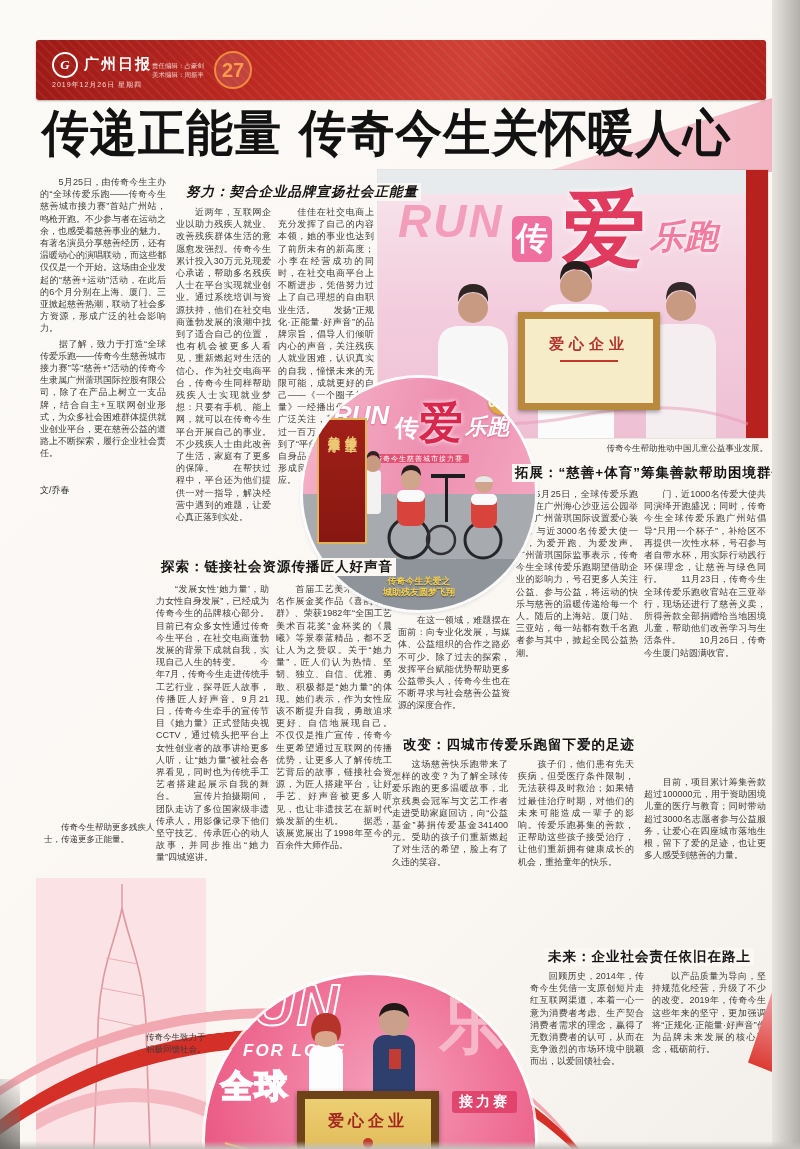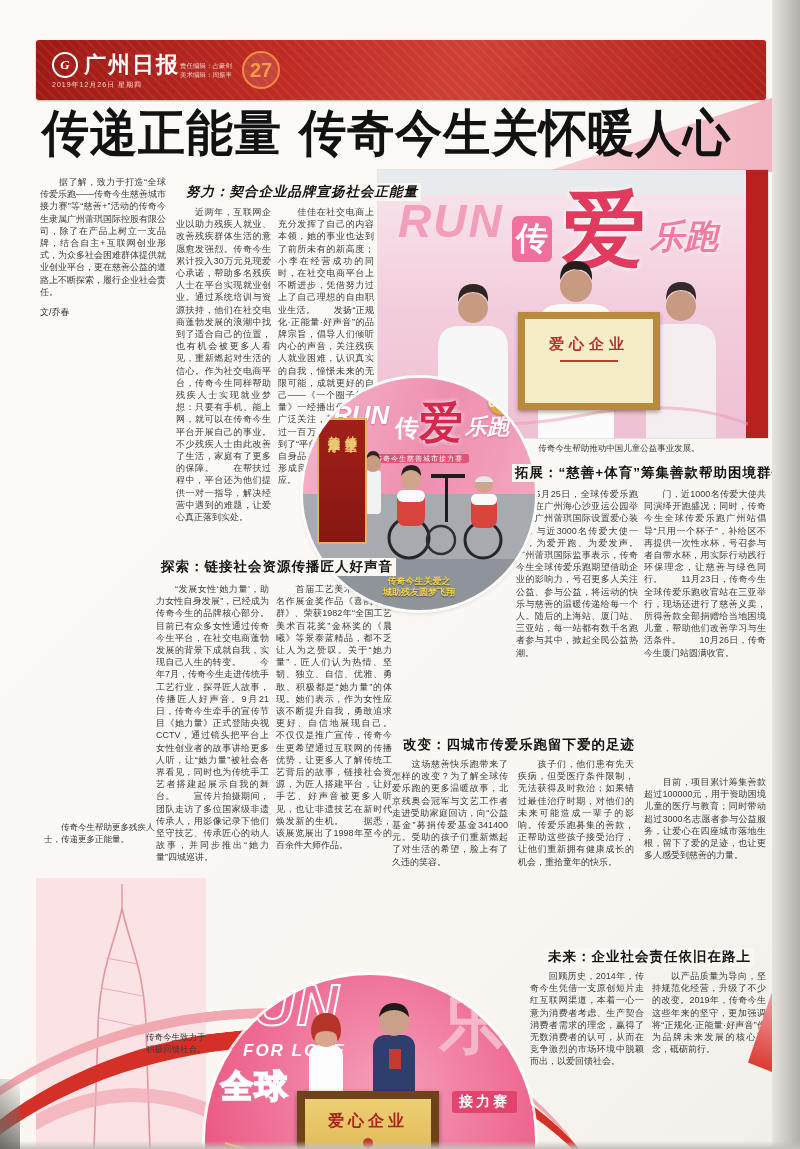--- a/index.html
+++ b/index.html
@@ -18,21 +18,21 @@
   .banner{position:absolute;left:36px;top:40px;width:730px;height:60px;border-radius:3px;
         background:linear-gradient(100deg,#9e1a15,#c02c24 35%,#cf4136 60%,#ad201b);
         box-shadow:0 1px 2px rgba(0,0,0,.3);display:flex;align-items:center;z-index:5;}
   .banner::after{content:"";position:absolute;inset:0;border-radius:3px;
         background:repeating-linear-gradient(45deg,rgba(255,255,255,.05) 0 2px,transparent 2px 7px);}
   .logo-wrap{margin-left:16px;color:#fff;line-height:1.1;position:relative;z-index:2;}
   .logo-row{display:flex;align-items:center;gap:6px;}
   .logo-circle{width:22px;height:22px;border:2px solid #fff;border-radius:50%;
         display:flex;align-items:center;justify-content:center;color:#fff;
         font-family:"Liberation Serif",serif;font-size:13px;font-style:italic;font-weight:bold;}
-  .paper-name{font-family:"Liberation Serif",serif;font-size:22px;font-weight:bold;
+  .paper-name{font-family:"Liberation Serif",serif;font-size:15px;font-weight:bold;
         letter-spacing:2px;color:#fff;}
   .date-line{font-size:7px;color:#f6d3cf;margin-top:3px;letter-spacing:1px;}
   .banner-title{flex:1;text-align:center;color:#fff;font-size:26px;font-weight:bold;
         letter-spacing:2px;text-shadow:0 1px 2px rgba(0,0,0,.35);position:relative;z-index:2;
         font-family:"DejaVu Sans","Liberation Sans",sans-serif;}
   .editors{color:#f3cdc8;font-size:6.5px;line-height:9px;text-align:left;margin-right:10px;
         position:relative;z-index:2;}
   .page-circle{width:34px;height:34px;border:2px solid #f08a3c;border-radius:50%;
         background:rgba(255,255,255,.12);display:flex;align-items:center;justify-content:center;
         color:#ff9a4d;font-size:20px;font-weight:bold;margin-right:14px;position:relative;z-index:2;}
@@ -45,21 +45,21 @@
         font-family:"DejaVu Sans","Liberation Sans",sans-serif;
         font-size:47px;font-weight:900;color:#121212;letter-spacing:1px;
         transform:scaleY(1.06);transform-origin:top left;white-space:nowrap;}
 
   
   .col{position:absolute;font-size:9px;line-height:12.2px;text-align:justify;
         color:#3b3b3b;overflow:hidden;z-index:1;}
   .col p{margin:0 0 3px 0;}
   .sec-title{position:absolute;font-size:13.5px;font-weight:bold;color:#151515;
         letter-spacing:1px;z-index:6;background:#fbf8f4;padding:0 3px;white-space:nowrap;}
-  .byline{margin-top:8px;font-size:9px;color:#333;}
+  .byline{margin-top:24px;font-size:9px;color:#333;}
   .caption{position:absolute;font-size:8.5px;line-height:11.5px;color:#3a3a3a;z-index:5;}
 
   
   .photo-top{position:absolute;left:378px;top:170px;width:390px;height:268px;overflow:hidden;
         z-index:2;box-shadow:0 0 0 1px rgba(0,0,0,.08);}
   .pt-bg{position:absolute;inset:0;
         background:linear-gradient(180deg,#e7ebee 0%,#e7ebee 9%,#f7e2ea 9%,#f3cddd 52%,#eec0d3 100%);}
   .pt-run{position:absolute;left:20px;top:24px;font-size:46px;font-style:italic;font-weight:900;
         color:#f294b3;opacity:.85;letter-spacing:2px;}
   .pt-chuan{position:absolute;left:134px;top:46px;font-size:32px;font-weight:900;color:#fff;
@@ -152,20 +152,21 @@
       <div>责任编辑：占豪剑</div>
       <div>美术编辑：周振丰</div>
     </div>
     <div class="page-circle">27</div>
   </div>
 
   <div class="wedge"></div>
   <div class="headline">传递正能量 传奇今生关怀暖人心</div>
 
   <div class="col" style="left:40px;top:176px;width:126px;height:600px;">
+    <p>　　5月25日，由传奇今生主办的“全球传爱乐跑——传奇今生慈善城市接力赛”首站广州站，鸣枪开跑。不少参与者在运动之余，也感受着慈善事业的魅力。有著名演员分享慈善经历，还有温暖动心的演唱联动，而这些都仅仅是一个开始。这场由企业发起的“慈善+运动”活动，在此后的6个月分别在上海、厦门、三亚掀起慈善热潮，联动了社会多方资源，形成广泛的社会影响力。</p>
     <p>　　据了解，致力于打造“全球传爱乐跑——传奇今生慈善城市接力赛”等“慈善+”活动的传奇今生隶属广州蕾琪国际控股有限公司，除了在产品上树立一支品牌，结合自主+互联网创业形式，为众多社会困难群体提供就业创业平台，更在慈善公益的道路上不断探索，履行企业社会责任。</p>
     <div class="byline">文/乔春</div>
   </div>
 
   <div class="sec-title" style="left:183px;top:183px;font-style:italic;">努力：契合企业品牌宣扬社会正能量</div>
   <div class="col" style="left:176px;top:206px;width:95px;height:352px;">　　近两年，互联网企业以助力残疾人就业、改善残疾群体生活的意愿愈发强烈。传奇今生累计投入30万元兑现爱心承诺，帮助多名残疾人士在平台实现就业创业。通过系统培训与资源扶持，他们在社交电商蓬勃发展的浪潮中找到了适合自己的位置，也有机会被更多人看见，重新燃起对生活的信心。作为社交电商平台，传奇今生同样帮助残疾人士实现就业梦想：只要有手机、能上网，就可以在传奇今生平台开展自己的事业。不少残疾人士由此改善了生活，家庭有了更多的保障。　　在帮扶过程中，平台还为他们提供一对一指导，解决经营中遇到的难题，让爱心真正落到实处。</div>
   <div class="col" style="left:278px;top:206px;width:96px;height:352px;">　　佳佳在社交电商上充分发挥了自己的内容本领，她的事业也达到了前所未有的新高度；小李在经营成功的同时，在社交电商平台上不断进步，凭借努力过上了自己理想的自由职业生活。　　发扬“正规化·正能量·好声音”的品牌宗旨，倡导人们倾听内心的声音，关注残疾人就业困难，认识真实的自我，憧憬未来的无限可能，成就更好的自己——《一个圈子的力量》一经播出便受到了广泛关注，其播放量超过一百万。传奇今生找到了“平台”优势以及契合自身品牌的公益切口，形成良好的公益传播效应。</div>
 
   <div class="photo-top">
     <div class="pt-bg"></div>
@@ -184,23 +185,24 @@
       <path d="M268 268 v-92 q0-22 22-22 h26 q22 0 22 22 v92 Z" fill="#f5eef1"></path>
       <circle cx="303" cy="136" r="15" fill="#c89a82"></circle>
       <path d="M288 130 q0-18 15-18 q16 0 15 18 q-4-10-15-10 q-11 0-15 10Z" fill="#33292a"></path>
       <path d="M20 240 q90 24 180 6 q100-20 170 8" stroke="#e89ab7" stroke-width="3" fill="none" opacity=".5"></path>
     </svg>
     <div class="pt-cert">
       <div class="pt-cert-text">爱心企业</div>
       <div class="pt-cert-line"></div>
     </div>
   </div>
-  <div class="caption" style="left:470px;top:443px;width:298px;text-align:center;">传奇今生帮助推动中国儿童公益事业发展。</div>
+  <div class="caption" style="left:470px;top:443px;width:298px;text-align:right;">传奇今生帮助推动中国儿童公益事业发展。</div>
 
   <div class="sec-title" style="left:512px;top:464px;">拓展：“慈善+体育”筹集善款帮助困境群体</div>
+  <div class="col" style="left:398px;top:614px;width:112px;height:120px;">　　在这一领域，难题摆在面前：向专业化发展，与媒体、公益组织的合作之路必不可少。除了过去的探索，发挥平台赋能优势帮助更多公益带头人，传奇今生也在不断寻求与社会慈善公益资源的深度合作。</div>
   <div class="col" style="left:516px;top:488px;width:122px;height:246px;">　　5月25日，全球传爱乐跑首站在广州海心沙亚运公园举行，广州蕾琪国际设置爱心装置，与近3000名传爱大使一起，为爱开跑、为爱发声。　　广州蕾琪国际监事表示，传奇今生全球传爱乐跑期望借助企业的影响力，号召更多人关注公益、参与公益，将运动的快乐与慈善的温暖传递给每一个人。随后的上海站、厦门站、三亚站，每一站都有数千名跑者参与其中，掀起全民公益热潮。</div>
   <div class="col" style="left:644px;top:488px;width:122px;height:246px;">　　门，近1000名传爱大使共同演绎开跑盛况；同时，传奇今生全球传爱乐跑广州站倡导“只用一个杯子”，补给区不再提供一次性水杯，号召参与者自带水杯，用实际行动践行环保理念，让慈善与绿色同行。　　11月23日，传奇今生全球传爱乐跑收官站在三亚举行，现场还进行了慈善义卖，所得善款全部捐赠给当地困境儿童，帮助他们改善学习与生活条件。　　10月26日，传奇今生厦门站圆满收官。</div>
 
   <div class="photo-mid">
     <div class="pm-top"></div>
     <div class="pm-stage"></div>
     <div class="pm-floor"></div>
     <div class="pm-run">RUN</div>
     <div class="pm-love">LOVE</div>
     <div class="pm-chuan">传</div>

